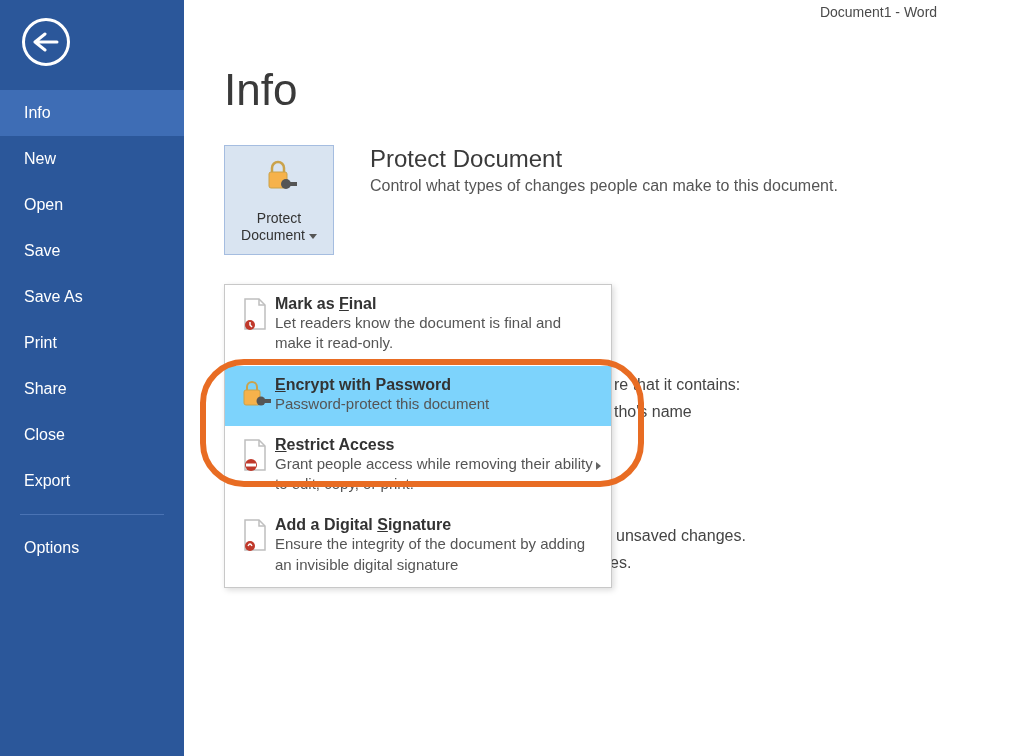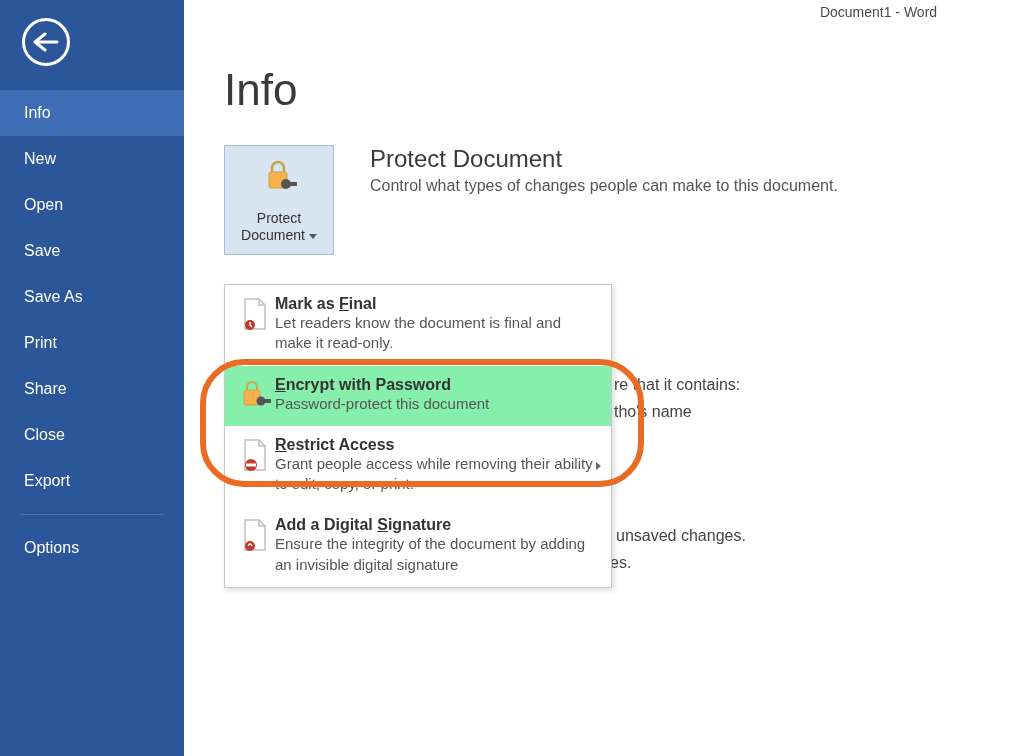--- a/index.html
+++ b/index.html
@@ -134,21 +134,21 @@
     box-shadow: 2px 2px 6px rgba(0,0,0,0.15);
     z-index: 50;
   }
   .dd-item {
     display: flex;
     padding: 10px 14px 12px 12px;
     cursor: pointer;
     position: relative;
   }
   .dd-item.highlight {
-    background: #86efac;
+    background: #7dd3fc;
   }
   .dd-icon {
     width: 38px;
     flex: 0 0 38px;
     display: flex;
     align-items: flex-start;
     justify-content: center;
     padding-top: 2px;
   }
   .dd-text { flex: 1; }

